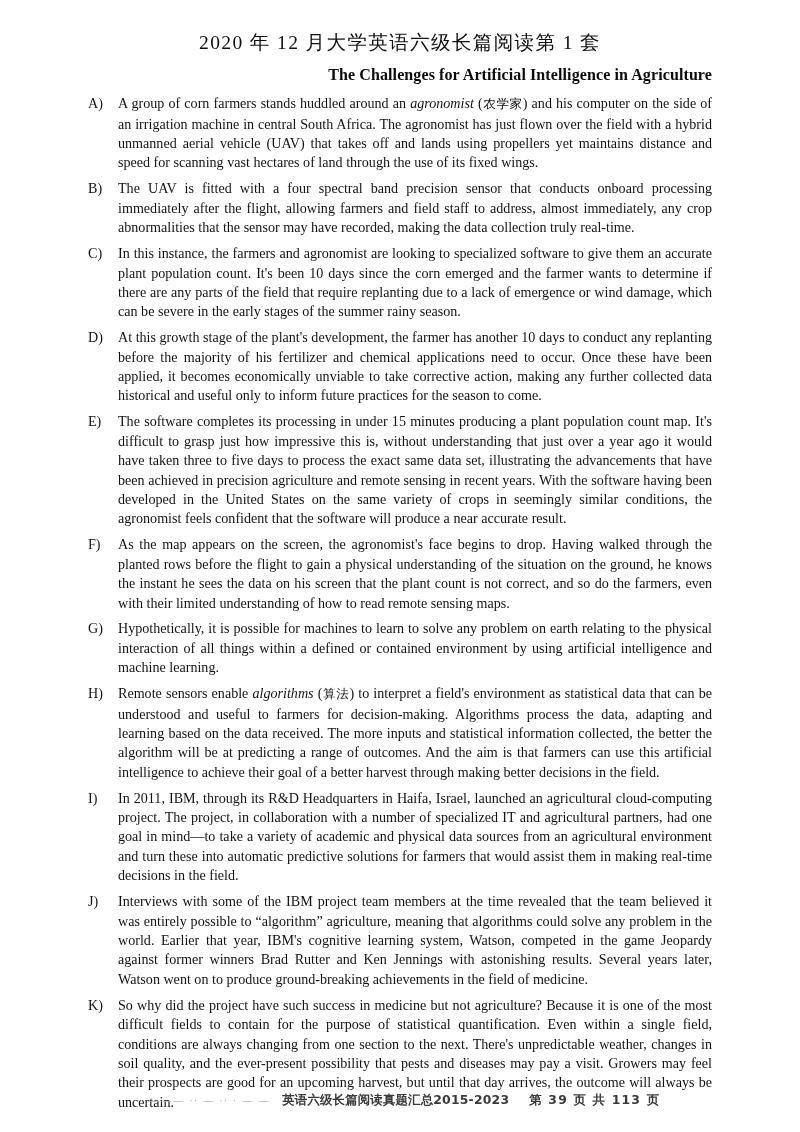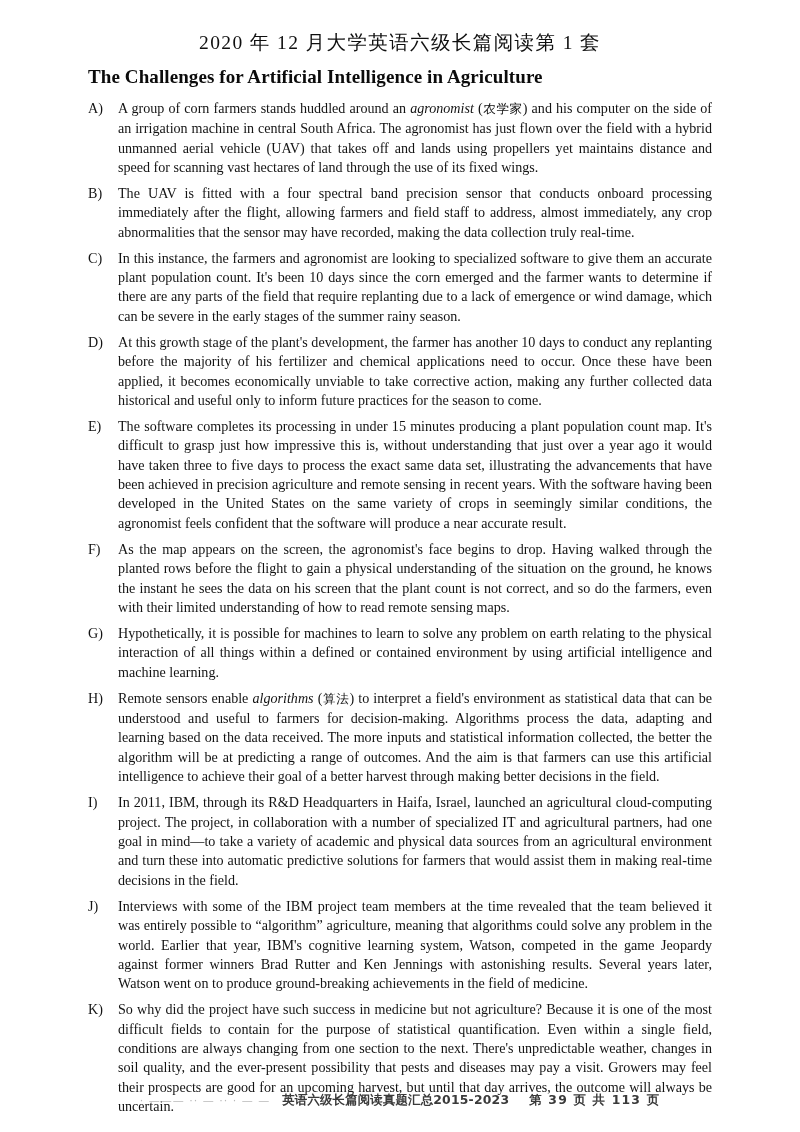--- a/index.html
+++ b/index.html
@@ -36,22 +36,22 @@
     text-align: center;
     font-size: 19.5px;
     font-weight: 400;
     letter-spacing: 1.4px;
     line-height: 1.5;
     margin: 0 0 6px 0;
     color: #0f0f0f;
     font-family: "Liberation Serif", "DejaVu Serif", serif;
   }
   .doc-subtitle {
-    text-align: left;
-    font-size: 19px;
+    text-align: right;
+    font-size: 16px;
     font-weight: bold;
     line-height: 1.5;
     margin: 0 0 7px 0;
     color: #0b0b0b;
     letter-spacing: 0.1px;
   }
 
   
   .para {
     position: relative;

